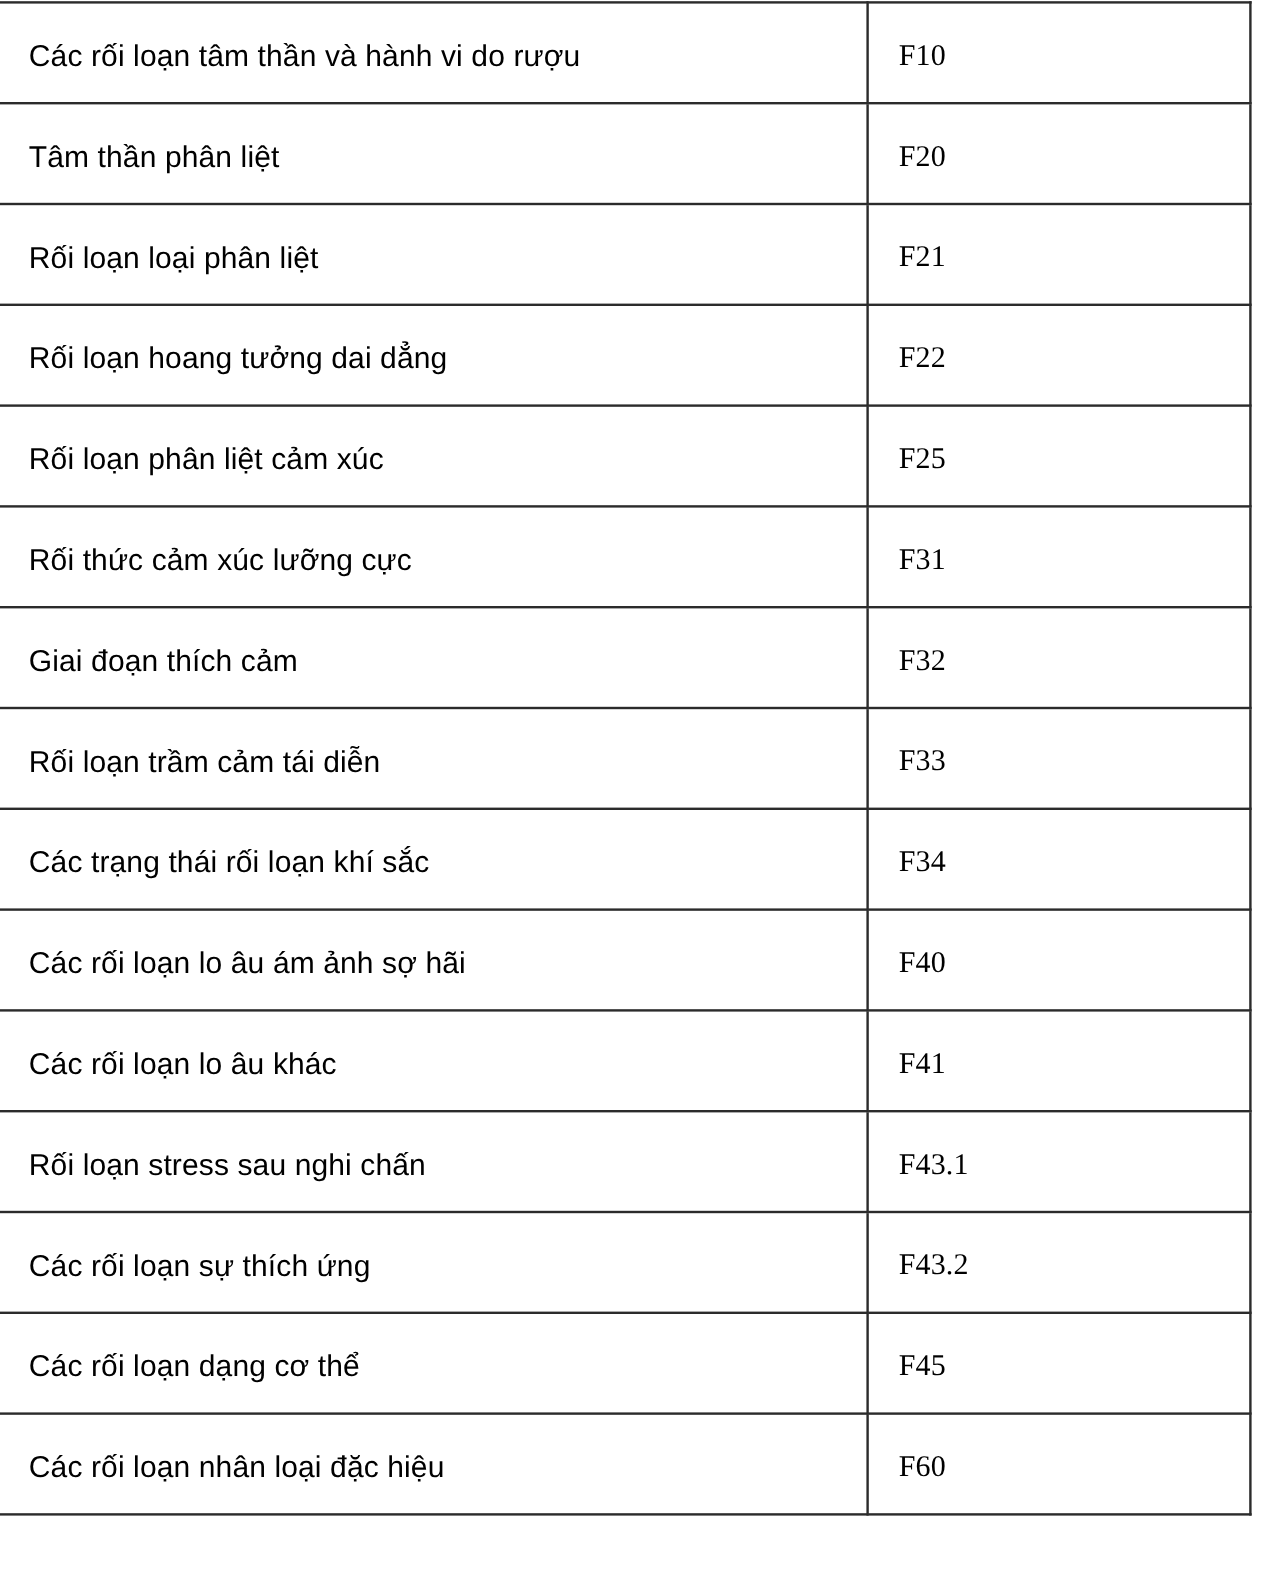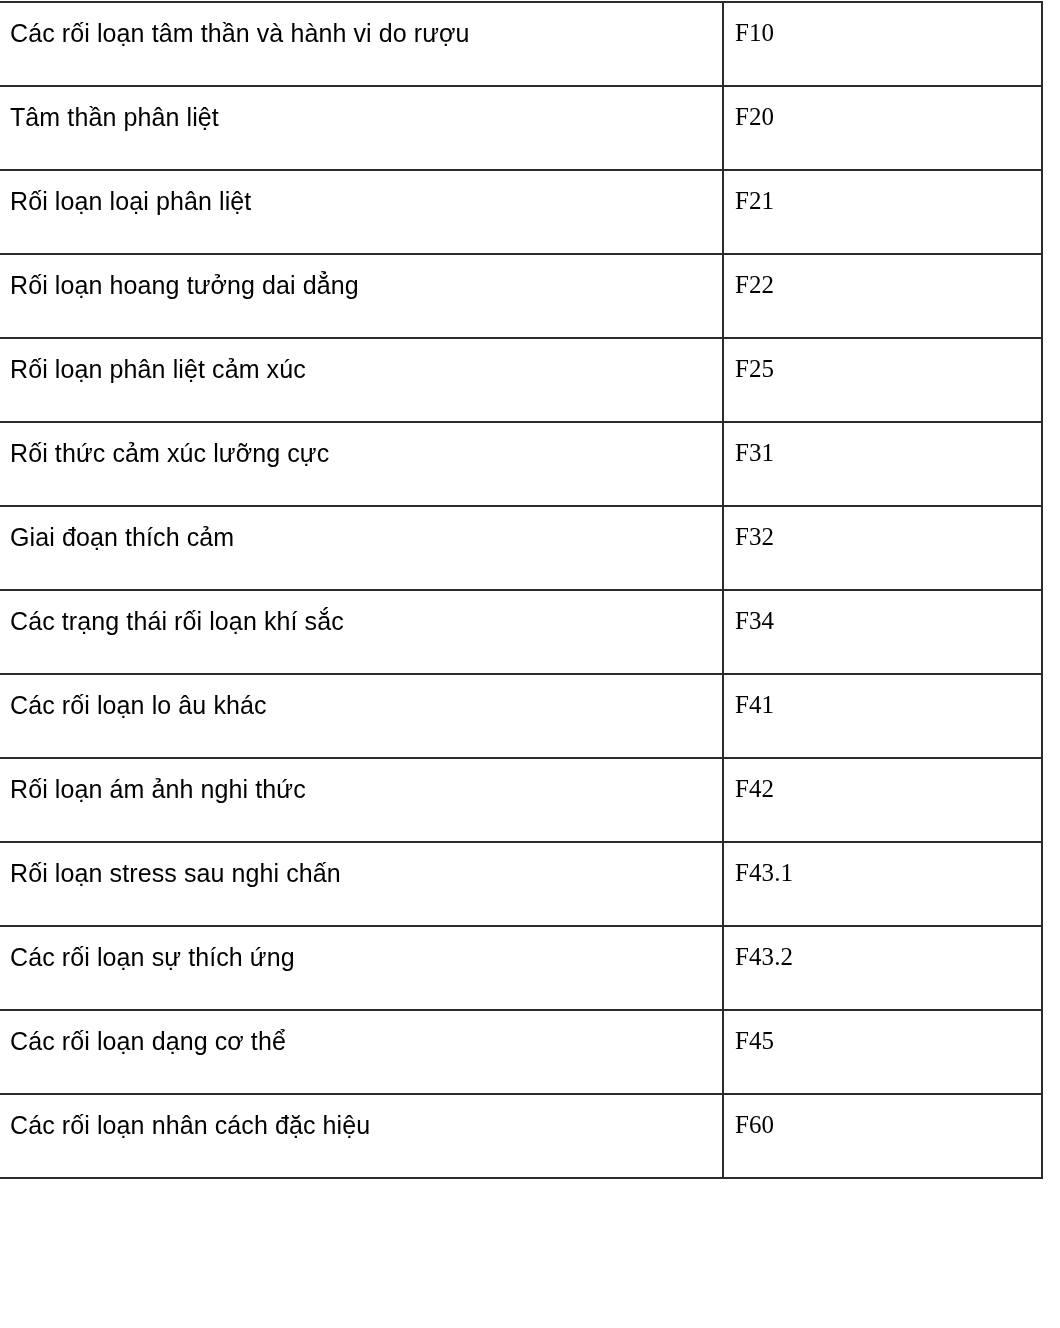--- a/index.html
+++ b/index.html
@@ -37,21 +37,21 @@
 
   .dx-table tr {
     height: 84px;
   }
 
   .dx-table td {
     border-top: 2px solid #2b2b2b;
     border-bottom: 2px solid #2b2b2b;
     border-left: 2px solid #2b2b2b;
     border-right: 2px solid #2b2b2b;
-    padding: 0;
+    padding: 14px;
     vertical-align: top;
     background: #ffffff;
   }
 
   
   .dx-table td.cell-name {
     border-left: 0;
   }
 
   .cell-inner {
@@ -132,44 +132,52 @@
         <tr>
           <td class="cell-name">
             <span class="cell-inner">Giai đoạn thích cảm</span>
           </td>
           <td class="cell-code">
             <span class="cell-inner">F32</span>
           </td>
         </tr>
         <tr>
           <td class="cell-name">
+            <span class="cell-inner">Rối loạn trầm cảm tái diễn</span>
+          </td>
+          <td class="cell-code">
+            <span class="cell-inner">F33</span>
+          </td>
+        </tr>
+        <tr>
+          <td class="cell-name">
             <span class="cell-inner">Các trạng thái rối loạn khí sắc</span>
           </td>
           <td class="cell-code">
             <span class="cell-inner">F34</span>
           </td>
         </tr>
         <tr>
           <td class="cell-name">
+            <span class="cell-inner">Các rối loạn lo âu ám ảnh sợ hãi</span>
+          </td>
+          <td class="cell-code">
+            <span class="cell-inner">F40</span>
+          </td>
+        </tr>
+        <tr>
+          <td class="cell-name">
             <span class="cell-inner">Các rối loạn lo âu khác</span>
           </td>
           <td class="cell-code">
             <span class="cell-inner">F41</span>
           </td>
         </tr>
         <tr>
           <td class="cell-name">
-            <span class="cell-inner">Rối loạn ám ảnh nghi thức</span>
-          </td>
-          <td class="cell-code">
-            <span class="cell-inner">F42</span>
-          </td>
-        </tr>
-        <tr>
-          <td class="cell-name">
             <span class="cell-inner">Rối loạn stress sau nghi chấn</span>
           </td>
           <td class="cell-code">
             <span class="cell-inner">F43.1</span>
           </td>
         </tr>
         <tr>
           <td class="cell-name">
             <span class="cell-inner">Các rối loạn sự thích ứng</span>
           </td>
@@ -180,21 +188,21 @@
         <tr>
           <td class="cell-name">
             <span class="cell-inner">Các rối loạn dạng cơ thể</span>
           </td>
           <td class="cell-code">
             <span class="cell-inner">F45</span>
           </td>
         </tr>
         <tr>
           <td class="cell-name">
-            <span class="cell-inner">Các rối loạn nhân cách đặc hiệu</span>
+            <span class="cell-inner">Các rối loạn nhân loại đặc hiệu</span>
           </td>
           <td class="cell-code">
             <span class="cell-inner">F60</span>
           </td>
         </tr>
       </tbody>
   </table>
 
 </div>
 

